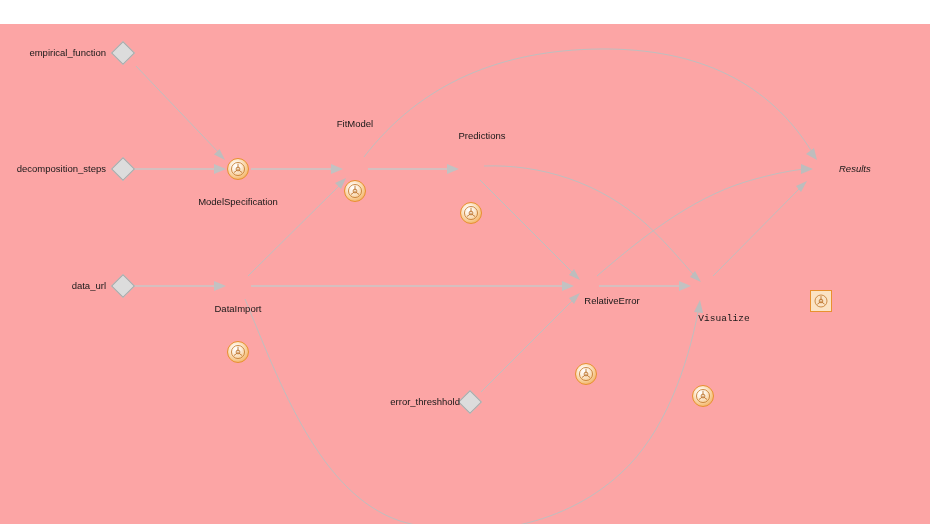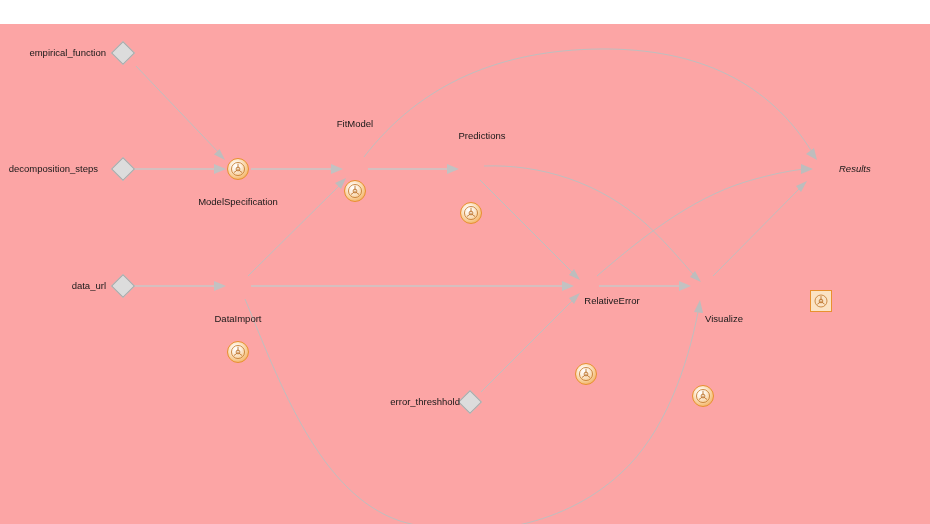--- a/index.html
+++ b/index.html
@@ -183,21 +183,21 @@
       <polygon class="arrowhead" points="807,157 796,162 801,168"></polygon>
     </g>
   </svg>
 
   <div class="clip-text" style="left:0px; top:256px;"></div>
 
   <div class="node diamond" style="left:123px; top:29px;"></div>
   <div class="node-label label-left" style="left:106px; top:29px;">empirical_function</div>
 
   <div class="node diamond" style="left:123px; top:145px;"></div>
-  <div class="node-label label-left" style="left:98px; top:145px;text-align:right;">decomposition_steps</div>
+  <div class="node-label label-left" style="left:106px; top:145px;text-align:right;">decomposition_steps</div>
 
   <div class="node diamond" style="left:123px; top:262px;"></div>
   <div class="node-label label-left" style="left:106px; top:262px;">data_url</div>
 
   <div class="node diamond" style="left:470px; top:378px;"></div>
   <div class="node-label label-left" style="left:460px; top:378px;">error_threshhold</div>
 
   <div class="node fn-node" style="left:238px; top:145px;">
     <svg class="glyph" viewBox="0 0 22 22">
       <circle cx="11" cy="11" r="7.2" fill="none" stroke="#c2772a" stroke-width="0.9"></circle>
@@ -225,39 +225,39 @@
   </div>
   <div class="node-label label-below" style="left:482px; top:107px;">Predictions</div>
 
   <div class="node fn-node" style="left:238px; top:262px;">
     <svg class="glyph" viewBox="0 0 22 22">
       <circle cx="11" cy="11" r="7.2" fill="none" stroke="#c2772a" stroke-width="0.9"></circle>
       <path d="M11 5.2 L11 10.4 M11 11.6 L6.6 14.8 M11 11.6 L15.4 14.8" fill="none" stroke="#b86c22" stroke-width="0.9"></path>
       <circle cx="11" cy="11" r="2.1" fill="none" stroke="#b86c22" stroke-width="0.9"></circle>
     </svg>
   </div>
-  <div class="node-label label-below" style="left:238px; top:290px;">DataImport</div>
+  <div class="node-label label-below" style="left:238px; top:280px;">DataImport</div>
 
   <div class="node fn-node" style="left:586px; top:262px;">
     <svg class="glyph" viewBox="0 0 22 22">
       <circle cx="11" cy="11" r="7.2" fill="none" stroke="#c2772a" stroke-width="0.9"></circle>
       <path d="M11 5.2 L11 10.4 M11 11.6 L6.6 14.8 M11 11.6 L15.4 14.8" fill="none" stroke="#b86c22" stroke-width="0.9"></path>
       <circle cx="11" cy="11" r="2.1" fill="none" stroke="#b86c22" stroke-width="0.9"></circle>
     </svg>
   </div>
   <div class="node-label label-below" style="left:612px; top:272px;">RelativeError</div>
 
   <div class="node fn-node" style="left:703px; top:262px;">
     <svg class="glyph" viewBox="0 0 22 22">
       <circle cx="11" cy="11" r="7.2" fill="none" stroke="#c2772a" stroke-width="0.9"></circle>
       <path d="M11 5.2 L11 10.4 M11 11.6 L6.6 14.8 M11 11.6 L15.4 14.8" fill="none" stroke="#b86c22" stroke-width="0.9"></path>
       <circle cx="11" cy="11" r="2.1" fill="none" stroke="#b86c22" stroke-width="0.9"></circle>
     </svg>
   </div>
-  <div class="node-label label-below" style="left:724px; top:290px;">Visualize</div>
+  <div class="node-label label-below" style="left:724px; top:290px;font-family:Liberation Mono, monospace;">Visualize</div>
 
   <div class="node box-node" style="left:821px; top:145px;">
     <svg class="glyph" viewBox="0 0 22 22">
       <circle cx="11" cy="11" r="6.6" fill="none" stroke="#c2772a" stroke-width="0.9"></circle>
       <path d="M11 5.6 L11 10.4 M11 11.6 L7.0 14.5 M11 11.6 L15.0 14.5" fill="none" stroke="#b86c22" stroke-width="0.9"></path>
       <circle cx="11" cy="11" r="2.0" fill="none" stroke="#b86c22" stroke-width="0.9"></circle>
     </svg>
   </div>
   <div class="node-label label-right" style="left:839px; top:145px;font-style:italic;">Results</div>
 

